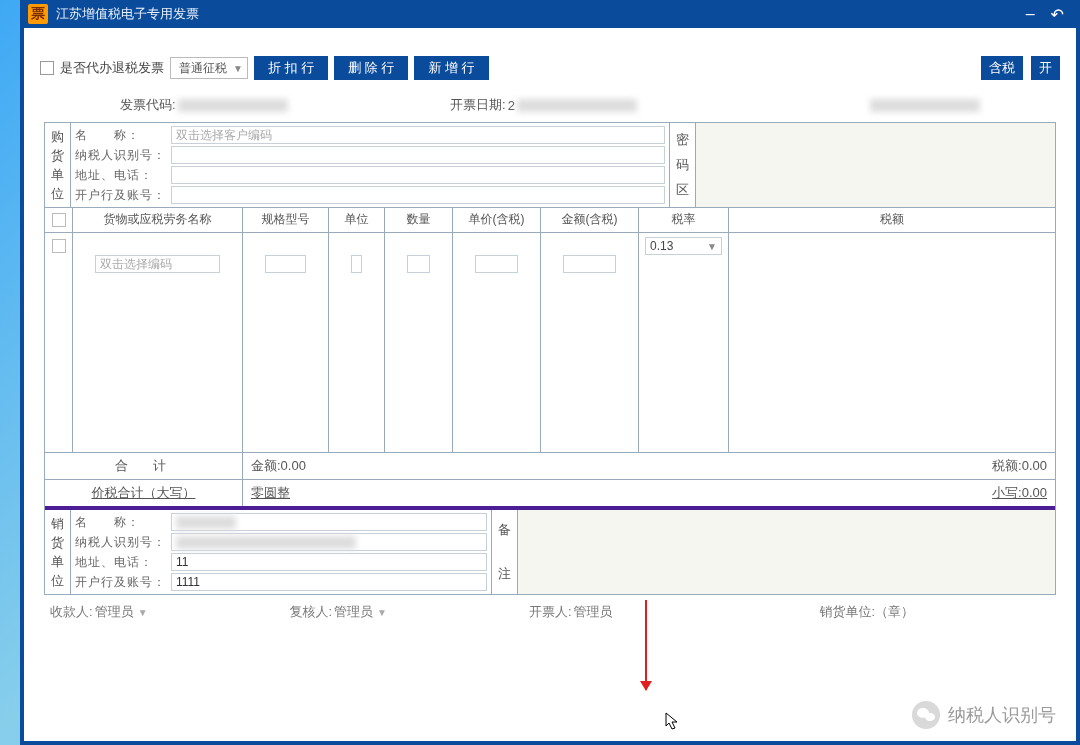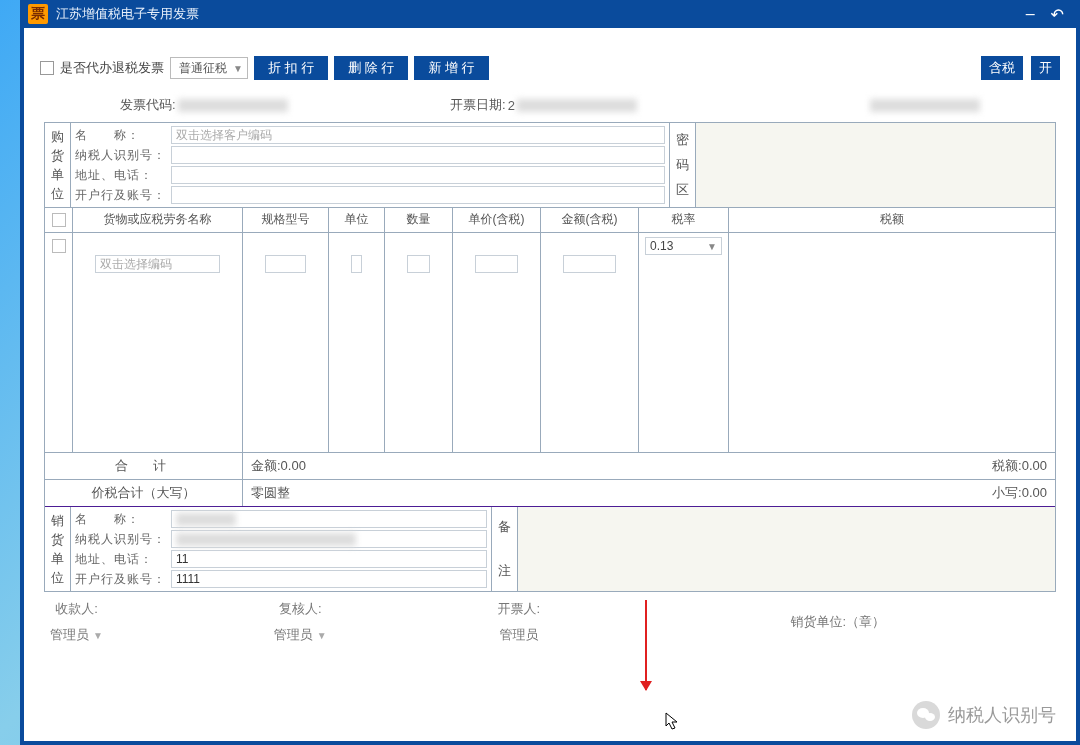--- a/index.html
+++ b/index.html
@@ -51,27 +51,27 @@
 .gbody-cols > div { border-right:1px solid #9ab; }
 .gbody-cols > div:last-child { border-right:none;}
 .grow-input { border:1px solid #c8d0d8; height:18px; margin:22px; font-size:12px; color:#aaa; padding:0 4px; display:flex;align-items:center;}
 .grow-cb { width:14px;height:14px;border:1px solid #bbb; margin:6px auto; display:block;}
 .rate-box { border:1px solid #c8d0d8; height:18px; margin:4px 6px; display:flex; align-items:center; justify-content:space-between; padding:0 4px; font-size:12px; color:#444;}
 .rate-box .chev{font-size:10px;color:#888;}
 .sum-row { display:flex; font-size:13px; color:#555; border-bottom:1px solid #9ab;}
 .sum-row .sum-label { width:198px; border-right:1px solid #9ab; text-align:center; padding:4px 0; letter-spacing:6px;}
 .sum-row .sum-left { flex:1; padding:4px 8px; }
 .sum-row .sum-right { padding:4px 8px; }
-.total-row { display:flex; font-size:13px; color:#555; border-bottom:1px solid #4c1d95;}
+.total-row { display:flex; font-size:13px; color:#555; border-bottom:4px solid #4c1d95;text-decoration:underline;}
 .total-row .tlabel { width:198px; border-right:1px solid #9ab; text-align:center; padding:4px 0;}
 .total-row .tval1 { flex:1; padding:4px 8px;}
 .total-row .tval2 { padding:4px 8px;}
 .seller-block { display:flex; }
 .footer-line { display:flex; font-size:13px; color:#777; padding:8px 10px 4px 10px; gap:6px; align-items:center;}
-.footer-line .seg { display:flex; align-items:center; gap:8px;flex-direction:column; }
+.footer-line .seg { display:flex; align-items:center; gap:2px; }
 .footer-line .dropdown-nm { display:inline-flex;align-items:center; border:none; padding:0; font-size:13px;color:#777;}
 .footer-line .dropdown-nm .chev{margin-left:4px;font-size:10px;color:#aaa;}
 .cursor-ptr { position:absolute; width:16px; height:20px; pointer-events:none;}
 .arrow-red { position:absolute; width:2px; height:90px; background:#e02020; }
 .arrow-red::after { content:''; position:absolute; bottom:-1px; left:-5px; border-left:6px solid transparent; border-right:6px solid transparent; border-top:10px solid #e02020;}
 .wechat-badge { position:absolute; right:24px; bottom:16px; display:flex; align-items:center; gap:8px; color:#9a9a9a; font-size:18px;}
 .wechat-badge .wicon { width:28px;height:28px; border-radius:50%; background:#d9d9d9; position:relative;}
 .wechat-badge .wicon::before{content:'';position:absolute;width:12px;height:10px;background:#fff;border-radius:50%;top:7px;left:5px;}
 .wechat-badge .wicon::after{content:'';position:absolute;width:10px;height:8px;background:#fff;border-radius:50%;top:12px;left:13px;}
 .blurred { filter: blur(3px); background:#ddd; display:inline-block; height:13px; }

